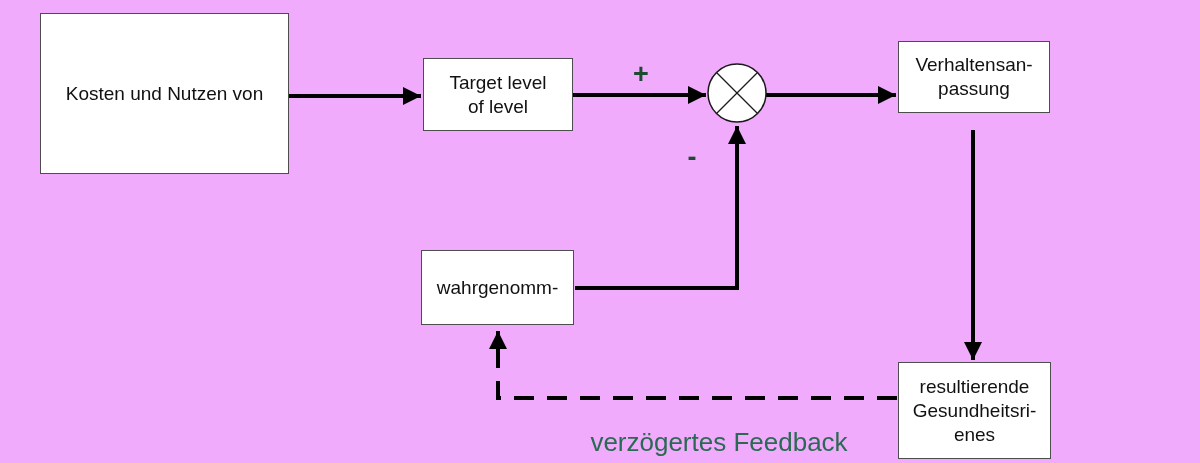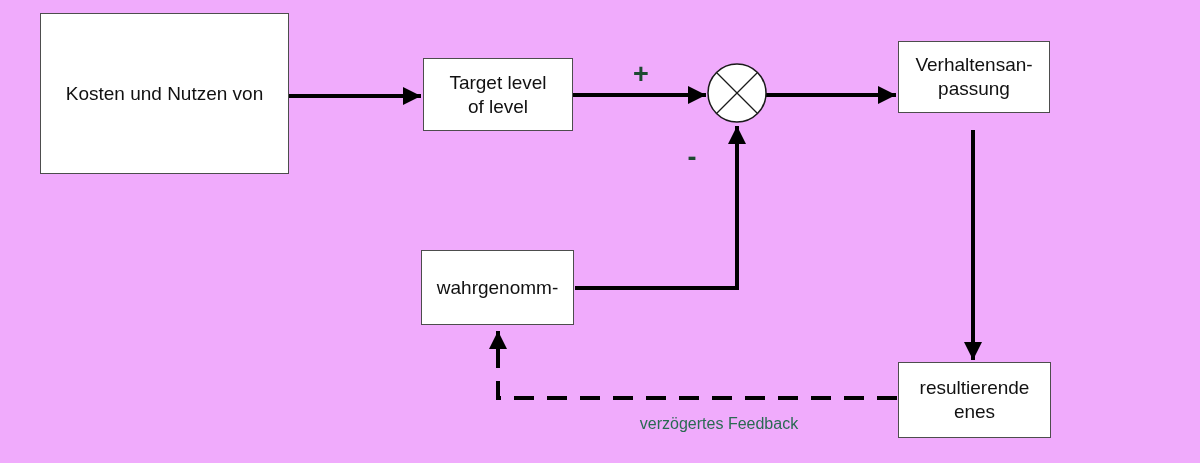--- a/index.html
+++ b/index.html
@@ -39,39 +39,39 @@
     justify-content: center;
     text-align: center;
     color: var(--ink);
     font-size: 19px;
     line-height: 24px;
   }
   .box-costs     { left: 40px;  top: 13px;  width: 249px; height: 161px; }
   .box-target    { left: 423px; top: 58px;  width: 150px; height: 73px;  }
   .box-behavior  { left: 898px; top: 41px;  width: 152px; height: 72px;  }
   .box-perceived { left: 421px; top: 250px; width: 153px; height: 75px; justify-content: center;  }
-  .box-resulting { left: 898px; top: 362px; width: 153px; height: 76px;  }
+  .box-resulting { left: 898px; top: 362px; width: 153px; height: 97px;  }
   .center-label {
     position: absolute;
     transform: translate(-50%, -50%);
     white-space: nowrap;
   }
   .sign {
     color: var(--sign-green);
     font-size: 27px;
     font-weight: bold;
     line-height: 1;
   }
   .plus-sign  { left: 641px; top: 74px;  }
   .minus-sign { left: 692px; top: 157px; }
   .feedback-label {
     left: 719px;
-    top: 424px;
+    top: 442px;
     color: var(--feedback-green);
-    font-size: 16px;
+    font-size: 26px;
   }
 </style>
 </head>
 <body>
 
 <div id="canvas">
 
   <svg id="wires" viewBox="0 0 1200 463" xmlns="http://www.w3.org/2000/svg">
     <defs>
       <marker id="ah" markerUnits="userSpaceOnUse" markerWidth="20" markerHeight="18" viewBox="0 0 10 10" refX="10" refY="5" orient="auto">
@@ -111,20 +111,21 @@
     <div>Verhaltensan-</div>
     <div>passung</div>
   </div>
 
   <div class="box box-perceived">
     <div>wahrgenomm-</div>
   </div>
 
   <div class="box box-resulting">
     <div>resultierende</div>
+    <div>Gesundheitsri-</div>
     <div>enes</div>
   </div>
 
   <div class="center-label sign plus-sign">+</div>
   <div class="center-label sign minus-sign">-</div>
   <div class="center-label feedback-label">verzögertes Feedback</div>
 
 </div>
 
 </body></html>

